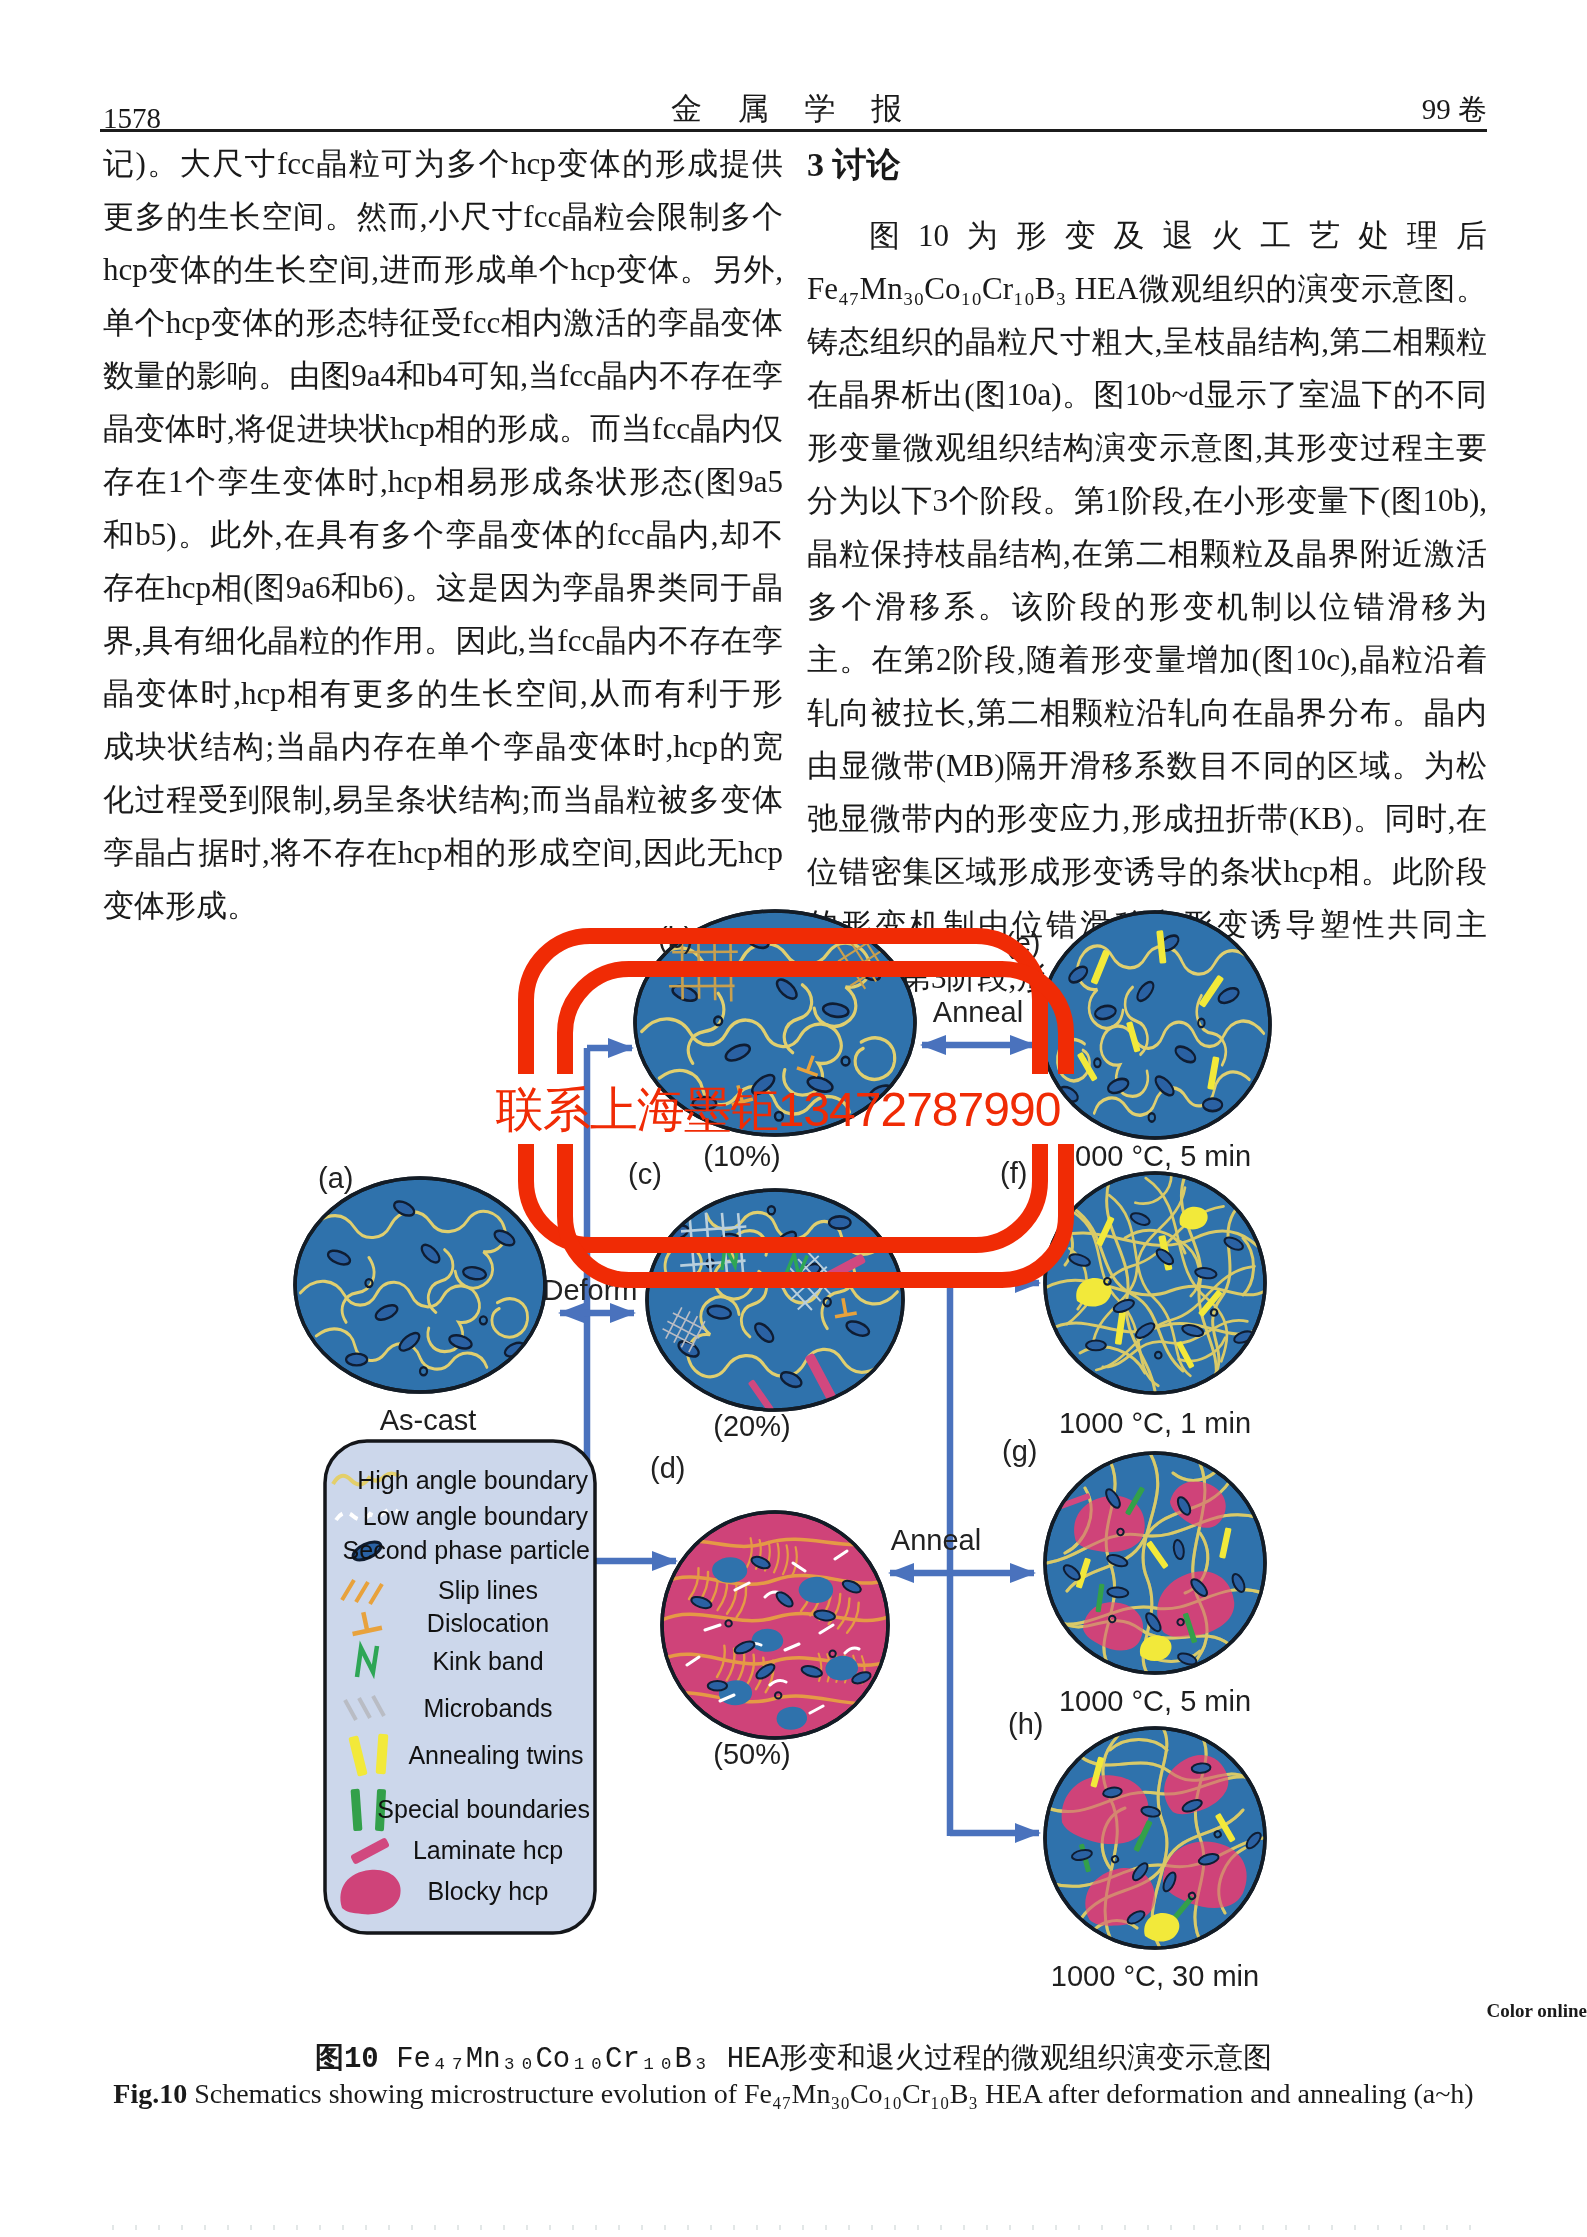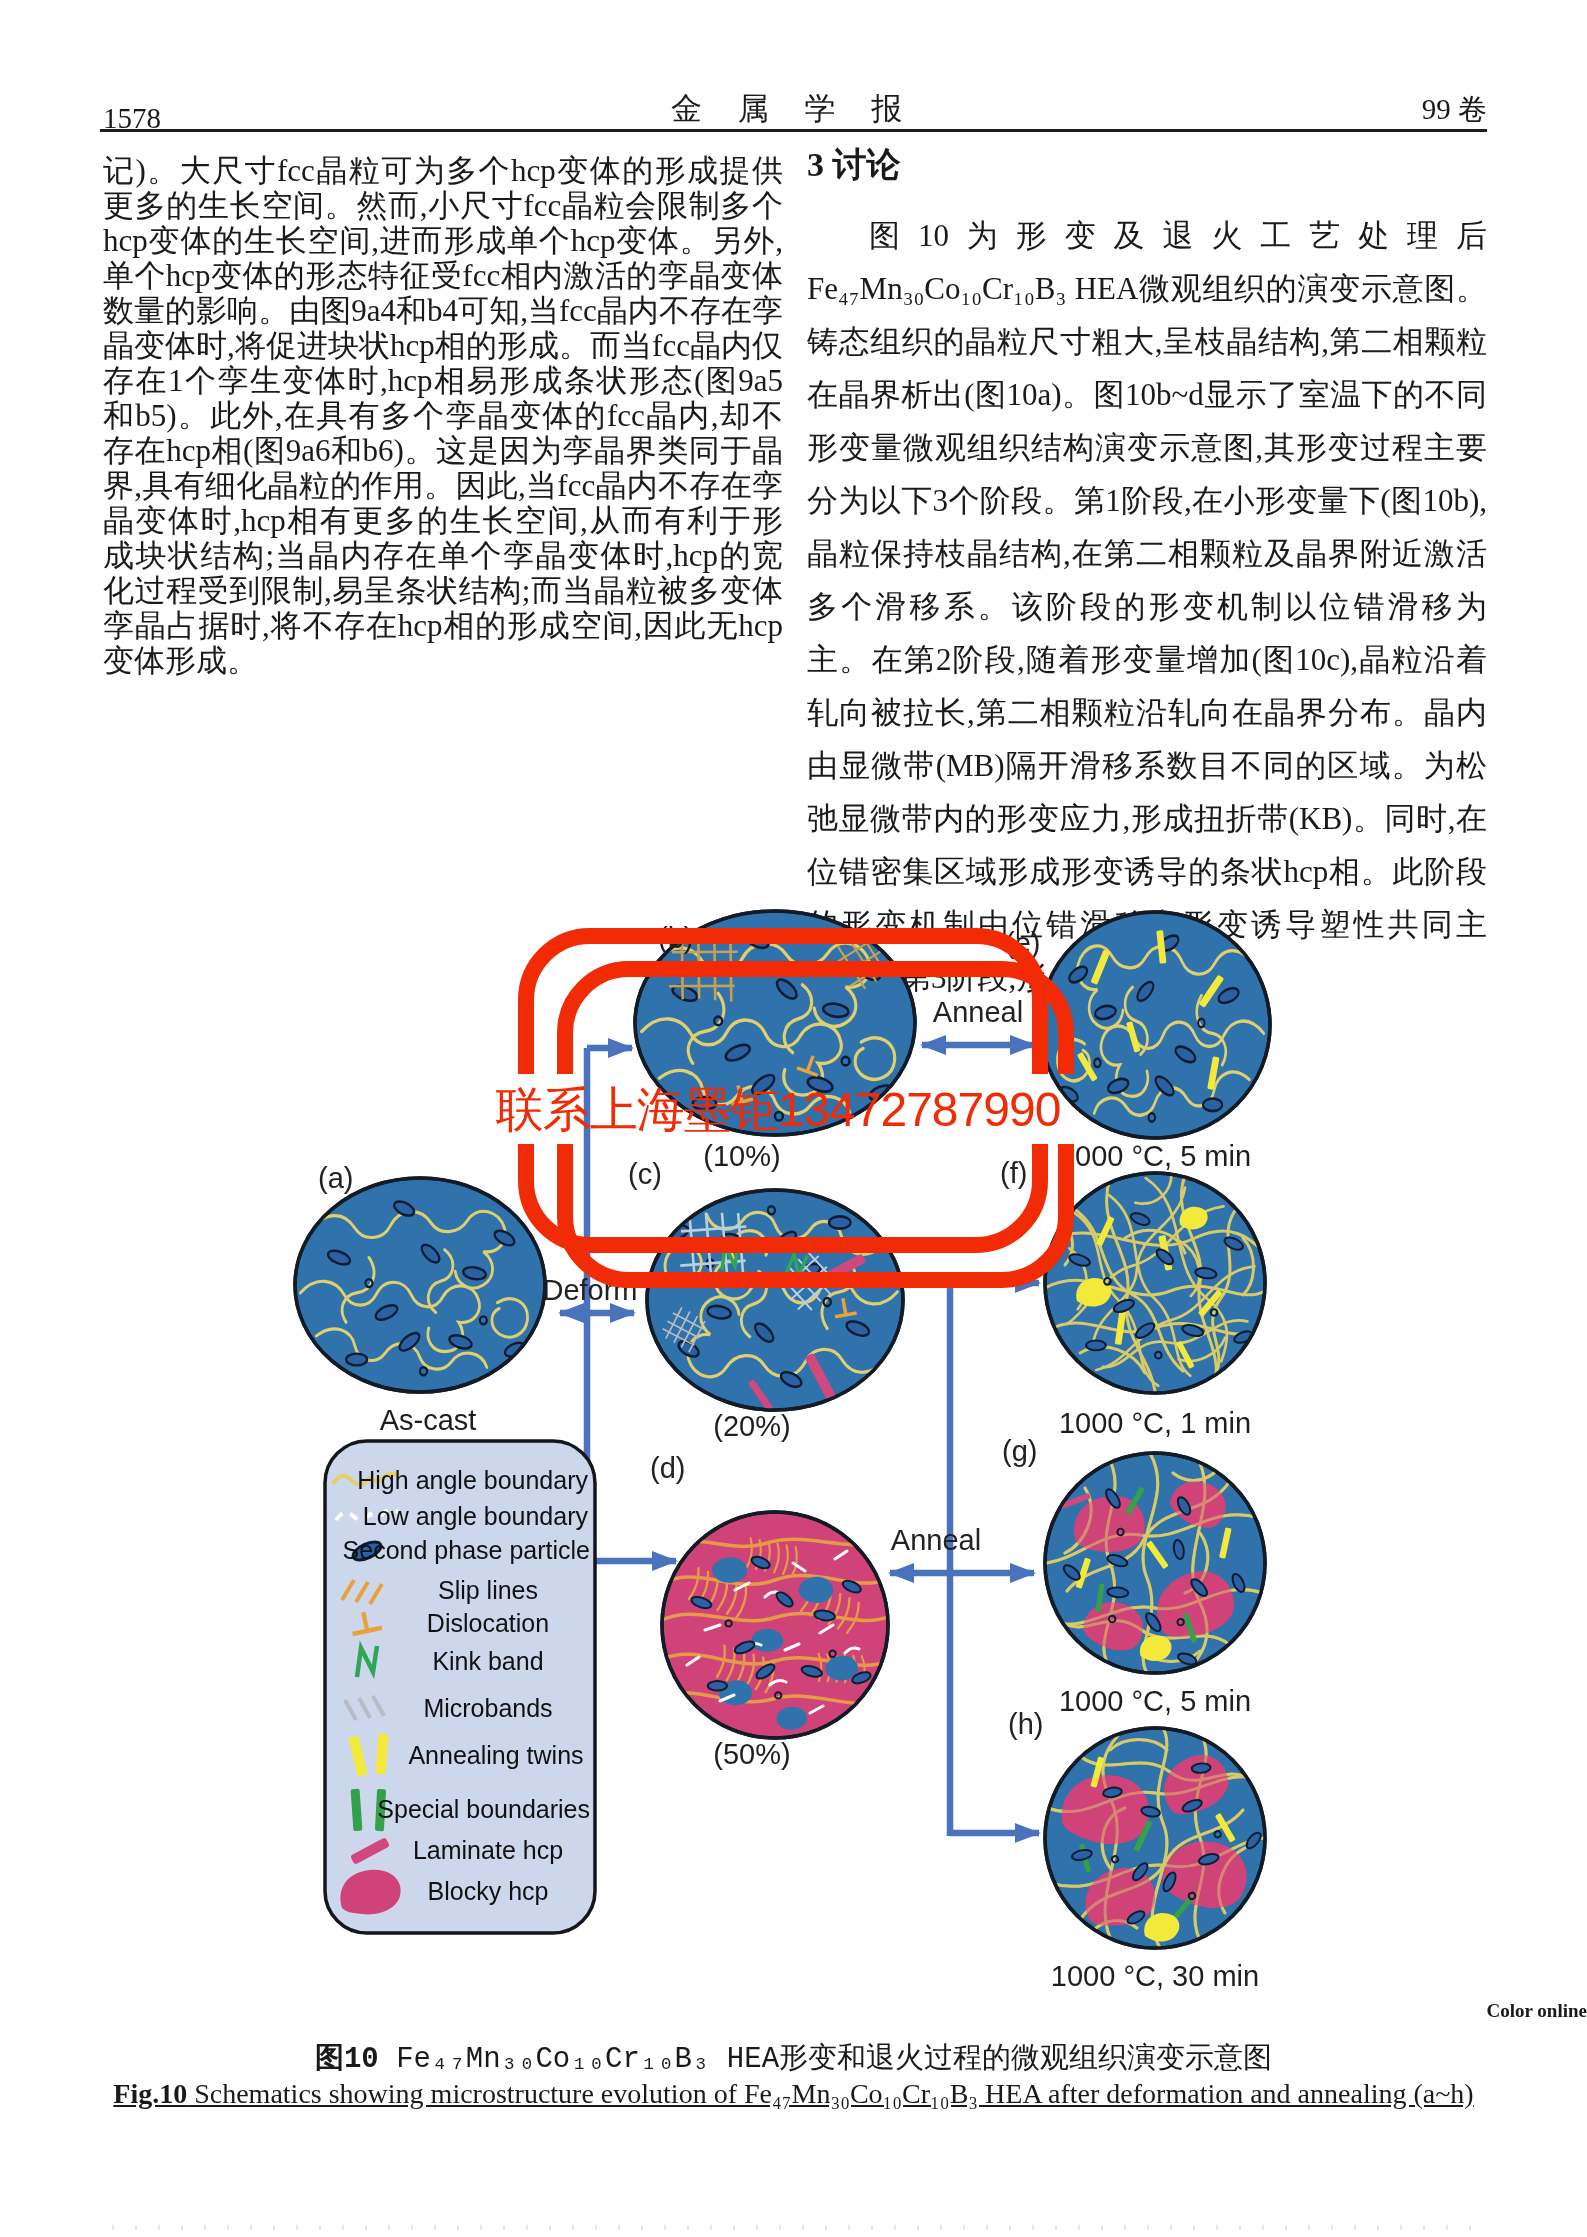--- a/index.html
+++ b/index.html
@@ -4,30 +4,30 @@
 <style>
   html,body{margin:0;padding:0;background:#ffffff;}
   body{width:1587px;height:2237px;position:relative;font-family:"Liberation Serif",serif;color:#1a1a1a;}
   .abs{position:absolute;}
   
   .pagenum{left:103px;top:90px;font-size:29px;margin-top:12px;}
   .journal{left:0;top:88px;width:1587px;text-align:center;font-size:31px;letter-spacing:14px;}
   .volume{left:1387px;top:90px;width:100px;text-align:right;font-size:29px;}
   .hrule{left:100px;top:129px;width:1387px;height:3px;background:#1c1c1c;}
   
-  .colL{left:103px;top:153px;width:680px;font-size:31px;line-height:35px;text-align:justify;}
+  .colL{left:103px;top:137px;width:680px;font-size:31px;line-height:53px;text-align:justify;}
   .colR{left:807px;top:142px;width:680px;}
   .colR .head{font-size:34px;font-weight:bold;font-family:"Liberation Serif",serif;}
   .colR .para{margin-top:21px;font-size:31px;line-height:53px;text-align:justify;text-indent:2em;}
   
   .figsvg{left:230px;top:888px;width:1160px;height:1120px;}
   
   .colorline{left:0;top:2000px;width:1587px;text-align:right;font-weight:bold;font-size:19px;}
   .capzh{left:0;top:2038px;width:1587px;text-align:center;font-size:29px;font-family:Liberation Mono, monospace;}
-  .capen{left:0;top:2078px;width:1587px;text-align:center;font-size:28px;text-decoration:underline;}
+  .capen{left:0;top:2078px;width:1587px;text-align:center;font-size:28px;}
   .capb{font-weight:bold;}
   
   .botstrip{left:112px;top:2225px;width:1370px;height:5px;opacity:.28;
     background:repeating-linear-gradient(90deg,#9aa 0 2px,transparent 2px 23px);}
   
   .cfill{fill:#2f72ac;stroke:#131c26;stroke-width:3.5;}
   .cpink{fill:#cf4379;stroke:#131c26;stroke-width:3.5;}
   .cring{fill:none;stroke:#131c26;stroke-width:3.5;}
   .hab{stroke:#e0cf6f;stroke-width:3.2;fill:none;stroke-linecap:round;}
   .nb{stroke:#d9ca68;stroke-width:3;fill:none;stroke-linecap:round;}

